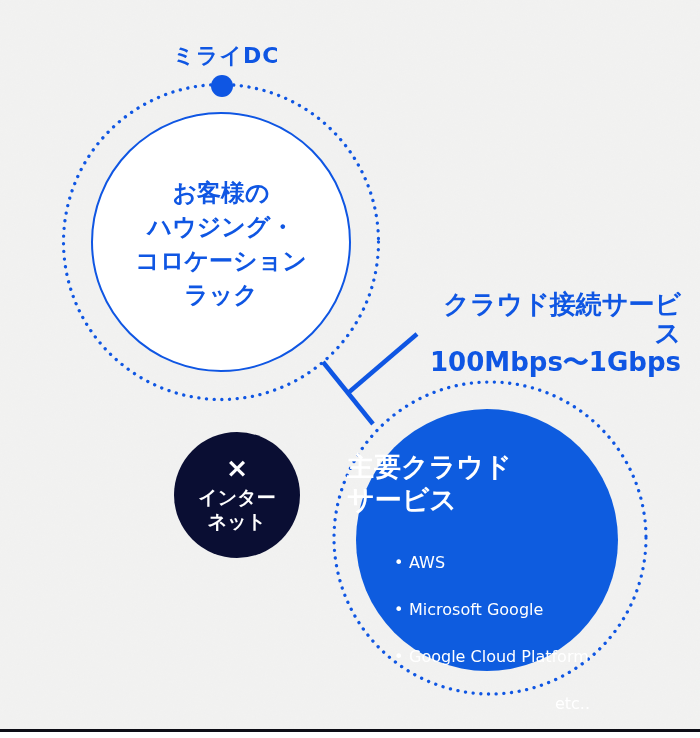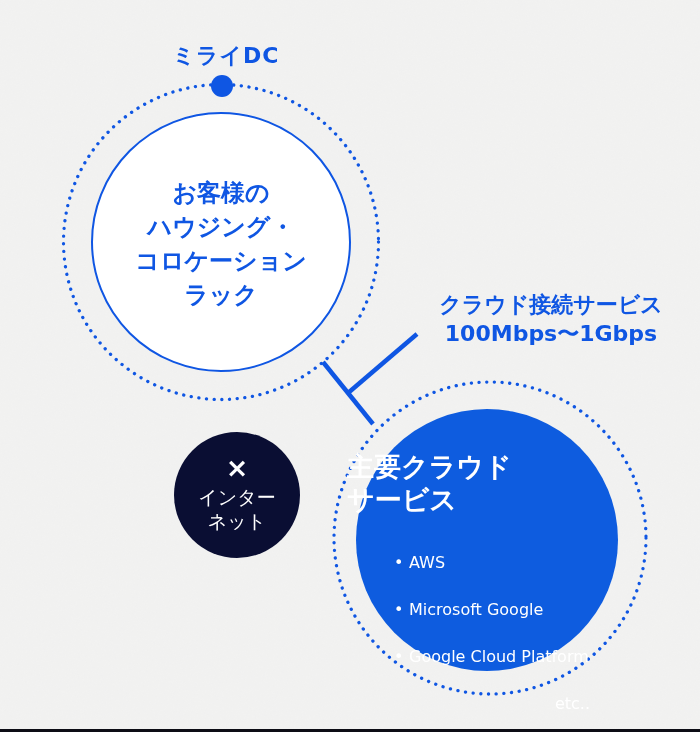--- a/index.html
+++ b/index.html
@@ -32,39 +32,39 @@
     letter-spacing:1px;
   }
   .housing-text{
     left:71px;top:176px;width:300px;
     text-align:center;
     font-size:24px;line-height:34px;font-weight:bold;
     color:var(--blue,#0f56e3);
   }
   .connect-label{
     left:421px;top:290px;width:260px;
-    text-align:center;
-    font-size:22px;line-height:29px;font-weight:bold;
+    text-align:right;
+    font-size:26px;line-height:29px;font-weight:bold;
     color:var(--blue,#0f56e3);
   }
   .internet-content{
     left:174px;top:432px;width:126px;height:126px;
     display:flex;flex-direction:column;
     align-items:center;justify-content:center;
     border-radius:50%;
     color:var(--white,#fff);
     box-sizing:border-box;
     padding-bottom:4px;
   }
   .internet-x{
     font-size:27px;font-weight:bold;line-height:30px;
   }
   .internet-label{
     text-align:center;white-space:pre-line;
-    font-size:19px;line-height:24px;font-weight:normal;
+    font-size:19px;line-height:24px;font-weight:bold;
     margin-top:2px;
   }
   .cloud-title{
     left:347px;top:450px;width:280px;
     text-align:left;
     font-size:27px;line-height:33px;font-weight:bold;
     color:var(--white,#fff);
   }
   .cloud-list{
     left:394px;top:527px;width:196px;

